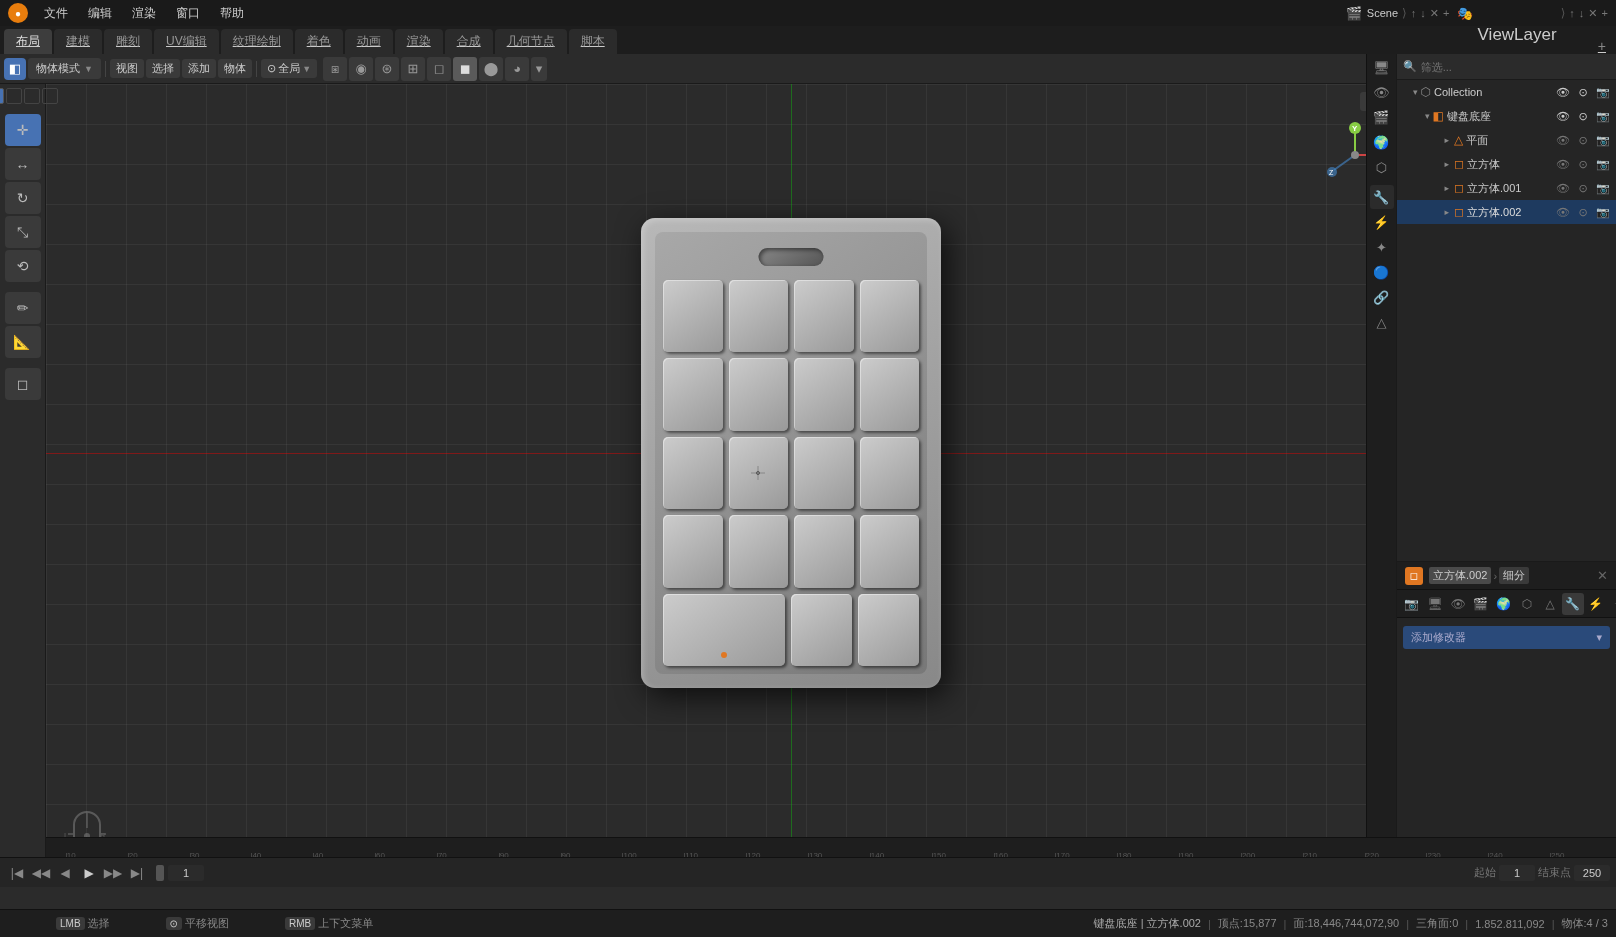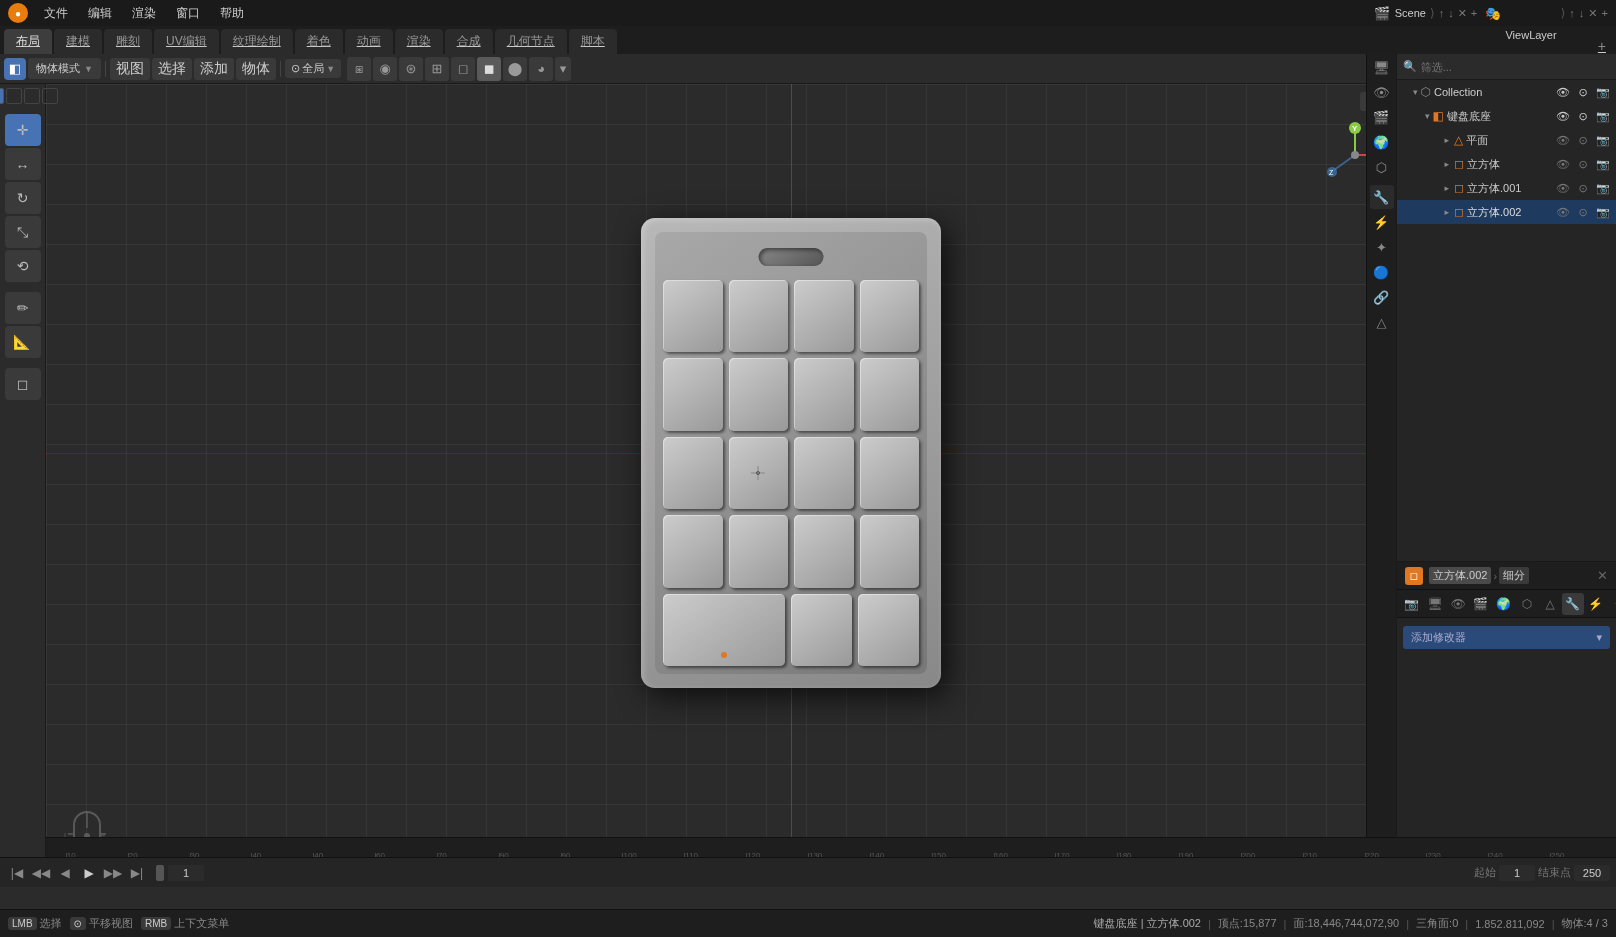--- a/index.html
+++ b/index.html
@@ -36,21 +36,21 @@
     .blender-logo {
       width: 20px; height: 20px;
       background: #e87d0d;
       border-radius: 50%;
       display: flex; align-items: center; justify-content: center;
       margin-right: 4px;
       font-size: 10px; color: white; font-weight: bold;
     }
     .header-btn {
       padding: 2px 6px;
-      font-size: 14px;
+      font-size: 11px;
       color: #ccc;
       background: #3a3a3a;
       border: none;
       border-radius: 3px;
       cursor: pointer;
       display: flex; align-items: center; gap: 3px;
     }
 
     
     .workspace-tabs {
@@ -396,20 +396,21 @@
     }
     .status-item {
       display: flex; align-items: center; gap: 3px;
     }
     .status-key {
       background: #3a3a3a;
       border-radius: 3px;
       padding: 1px 4px;
       font-size: 10px;
       color: #ccc;
+      margin-left: 48px;
     }
 
     
     .sep {
       width: 1px;
       height: 16px;
       background: #444;
       margin: 0 2px;
     }
 
@@ -461,21 +462,21 @@
       <span style="font-size:13px; color:#ccc;">🎬</span>
       <span style="font-size:11px;">Scene</span>
       <span style="color:#555;">⟩</span>
       <span style="font-size:11px;color:#777;">↑</span>
       <span style="font-size:11px;color:#777;">↓</span>
       <span style="font-size:11px;color:#777;">✕</span>
       <span style="font-size:11px;color:#777;">+</span>
     </div>
     <div style="display:flex;align-items:center;gap:4px;">
       <span style="font-size:13px; color:#ccc;">🎭</span>
-      <span style="font-size:11px;margin-top:44px;">ViewLayer</span>
+      <span style="font-size:17px;margin-top:44px;">ViewLayer</span>
       <span style="color:#555;">⟩</span>
       <span style="font-size:11px;color:#777;">↑</span>
       <span style="font-size:11px;color:#777;">↓</span>
       <span style="font-size:11px;color:#777;">✕</span>
       <span style="font-size:11px;color:#777;">+</span>
     </div>
   </div>
 </div>
 
 <div class="workspace-tabs" style="top:26px;">

